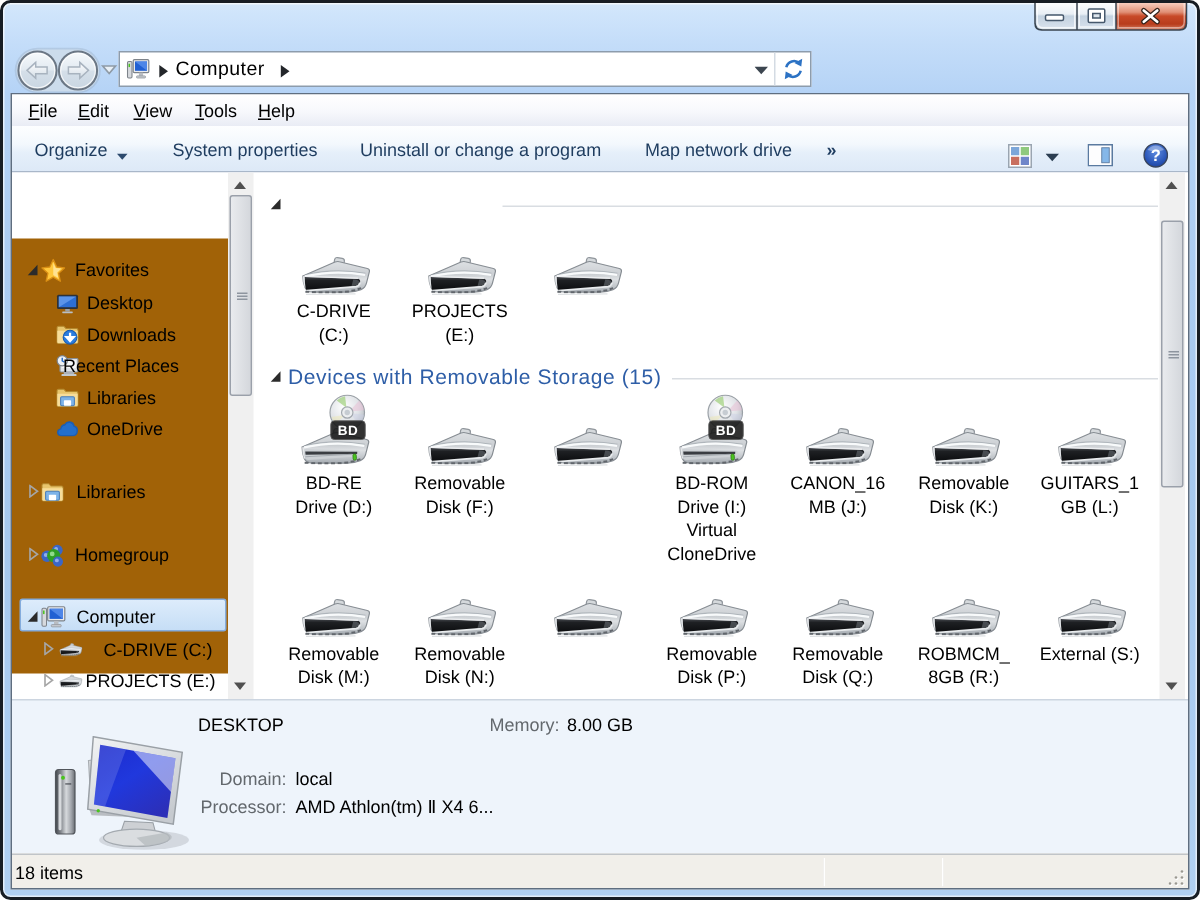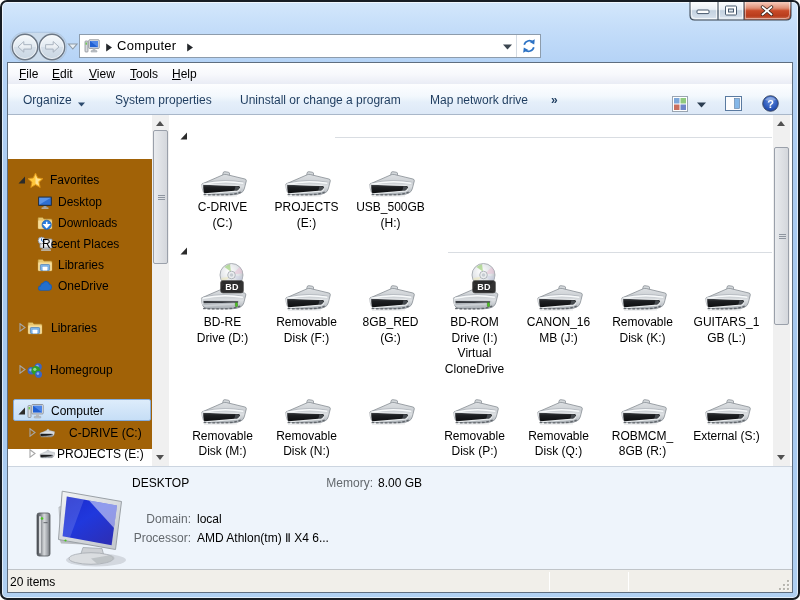--- a/index.html
+++ b/index.html
@@ -450,25 +450,25 @@
             <use href="#drive48"></use>
           </svg>
         <svg class="abs" width="48" height="30" style="left:128.5px;top:54px" viewBox="0 0 48 30">
             <use href="#drive48"></use>
           </svg>
         <svg class="abs" width="48" height="30" style="left:212.5px;top:54px" viewBox="0 0 48 30">
             <use href="#drive48"></use>
           </svg>
         <div class="cell" style="left:110.5px;top:85px">PROJECTS<br>(E:)</div>
         <div class="cell" style="left:26.5px;top:85px">C-DRIVE<br>(C:)</div>
-        <div class="cell" style="left:194.5px;top:85px">USB_500GB<br>(H:)</div>
 
         <svg class="gtri" width="8" height="8" style="left:25.5px;top:132px">
             <path d="M7,0.5 L7,7.5 L0.5,7.5 Z" fill="#2b2b2b"></path>
           </svg>
+        <div class="ghead" style="left:38px;top:128px">Devices with Removable Storage (15)</div>
         <div class="gline" style="left:294px;top:136.5px;width:324px"></div>
 
         <svg class="abs" width="48" height="52" style="left:44.5px;top:146px" viewBox="0 0 48 52">
             <use href="#bd48"></use>
           </svg>
         <svg class="abs" width="48" height="30" style="left:128.5px;top:168px" viewBox="0 0 48 30">
             <use href="#drive48"></use>
           </svg>
         <svg class="abs" width="48" height="30" style="left:212.5px;top:168px" viewBox="0 0 48 30">
             <use href="#drive48"></use>
@@ -480,21 +480,20 @@
             <use href="#drive48"></use>
           </svg>
         <svg class="abs" width="48" height="30" style="left:464.5px;top:168px" viewBox="0 0 48 30">
             <use href="#drive48"></use>
           </svg>
         <svg class="abs" width="48" height="30" style="left:548.5px;top:168px" viewBox="0 0 48 30">
             <use href="#drive48"></use>
           </svg>
         <div class="cell" style="left:26.5px;top:200px">BD-RE<br>Drive (D:)</div>
         <div class="cell" style="left:110.5px;top:200px">Removable<br>Disk (F:)</div>
-        <div class="cell" style="left:194.5px;top:200px">8GB_RED<br>(G:)</div>
         <div class="cell" style="left:278.5px;top:200px">BD-ROM<br>Drive (I:)<br>Virtual<br>CloneDrive</div>
         <div class="cell" style="left:362.5px;top:200px">CANON_16<br>MB (J:)</div>
         <div class="cell" style="left:446.5px;top:200px">Removable<br>Disk (K:)</div>
         <div class="cell" style="left:530.5px;top:200px">GUITARS_1<br>GB (L:)</div>
 
         <svg class="abs" width="48" height="30" style="left:44.5px;top:282px" viewBox="0 0 48 30">
             <use href="#drive48"></use>
           </svg>
         <svg class="abs" width="48" height="30" style="left:128.5px;top:282px" viewBox="0 0 48 30">
             <use href="#drive48"></use>
@@ -569,21 +568,21 @@
       <div class="h" style="left:124px;top:9px">DESKTOP</div>
       <div class="lab" style="left:291px;top:9px;width:74px">Memory:</div>
       <div class="val" style="left:370px;top:9px">8.00 GB</div>
       <div class="lab" style="left:109px;top:45px;width:74px">Domain:</div>
       <div class="val" style="left:189px;top:45px">local</div>
       <div class="lab" style="left:109px;top:64px;width:74px">Processor:</div>
       <div class="val" style="left:189px;top:64px">AMD Athlon(tm) Ⅱ X4 6...</div>
     </div>
 
     <div id="status">
-      <div style="position:absolute;left:2px;top:5px">20 items</div>
+      <div style="position:absolute;left:2px;top:5px">18 items</div>
       <div class="sep" style="left:541px"></div>
       <div class="sep" style="left:620px"></div>
       <svg width="12" height="12" style="position:absolute;right:1px;bottom:1px">
         <g fill="#ffffff">
             <circle cx="9.5" cy="2.5" r="1.1"></circle>
             <circle cx="5.5" cy="6.5" r="1.1"></circle>
             <circle cx="9.5" cy="6.5" r="1.1"></circle>
             <circle cx="1.5" cy="10.5" r="1.1"></circle>
             <circle cx="5.5" cy="10.5" r="1.1"></circle>
             <circle cx="9.5" cy="10.5" r="1.1"></circle>

